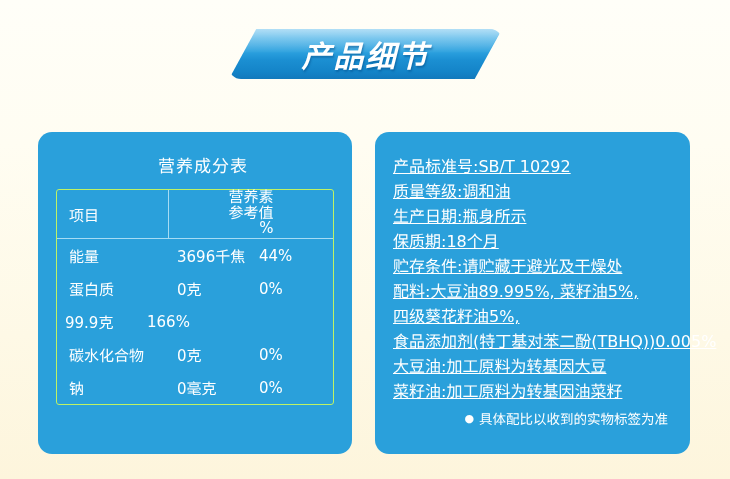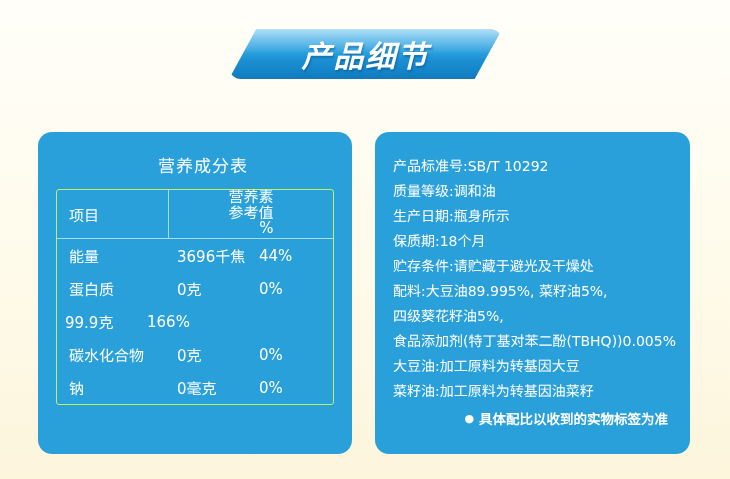--- a/index.html
+++ b/index.html
@@ -173,31 +173,32 @@
   }
 
   
   .spec-list {
     margin: 22px 0 0 18px;
     padding: 0;
     list-style: none;
   }
   .spec-list li {
     color: #ffffff;
-    font-size: 14px;
+    font-size: 16px;
     line-height: 25px;
     white-space: nowrap;
+    text-decoration: underline;
   }
   .spec-note {
     position: absolute;
     right: 22px;
     bottom: 26px;
     color: #ffffff;
     font-size: 13.5px;
-    font-weight: bold;
+    font-weight: normal;
     white-space: nowrap;
   }
   .spec-note .bullet {
     font-size: 11px;
     vertical-align: 2px;
     margin-right: 5px;
   }
 </style>
 </head>
 <body>

